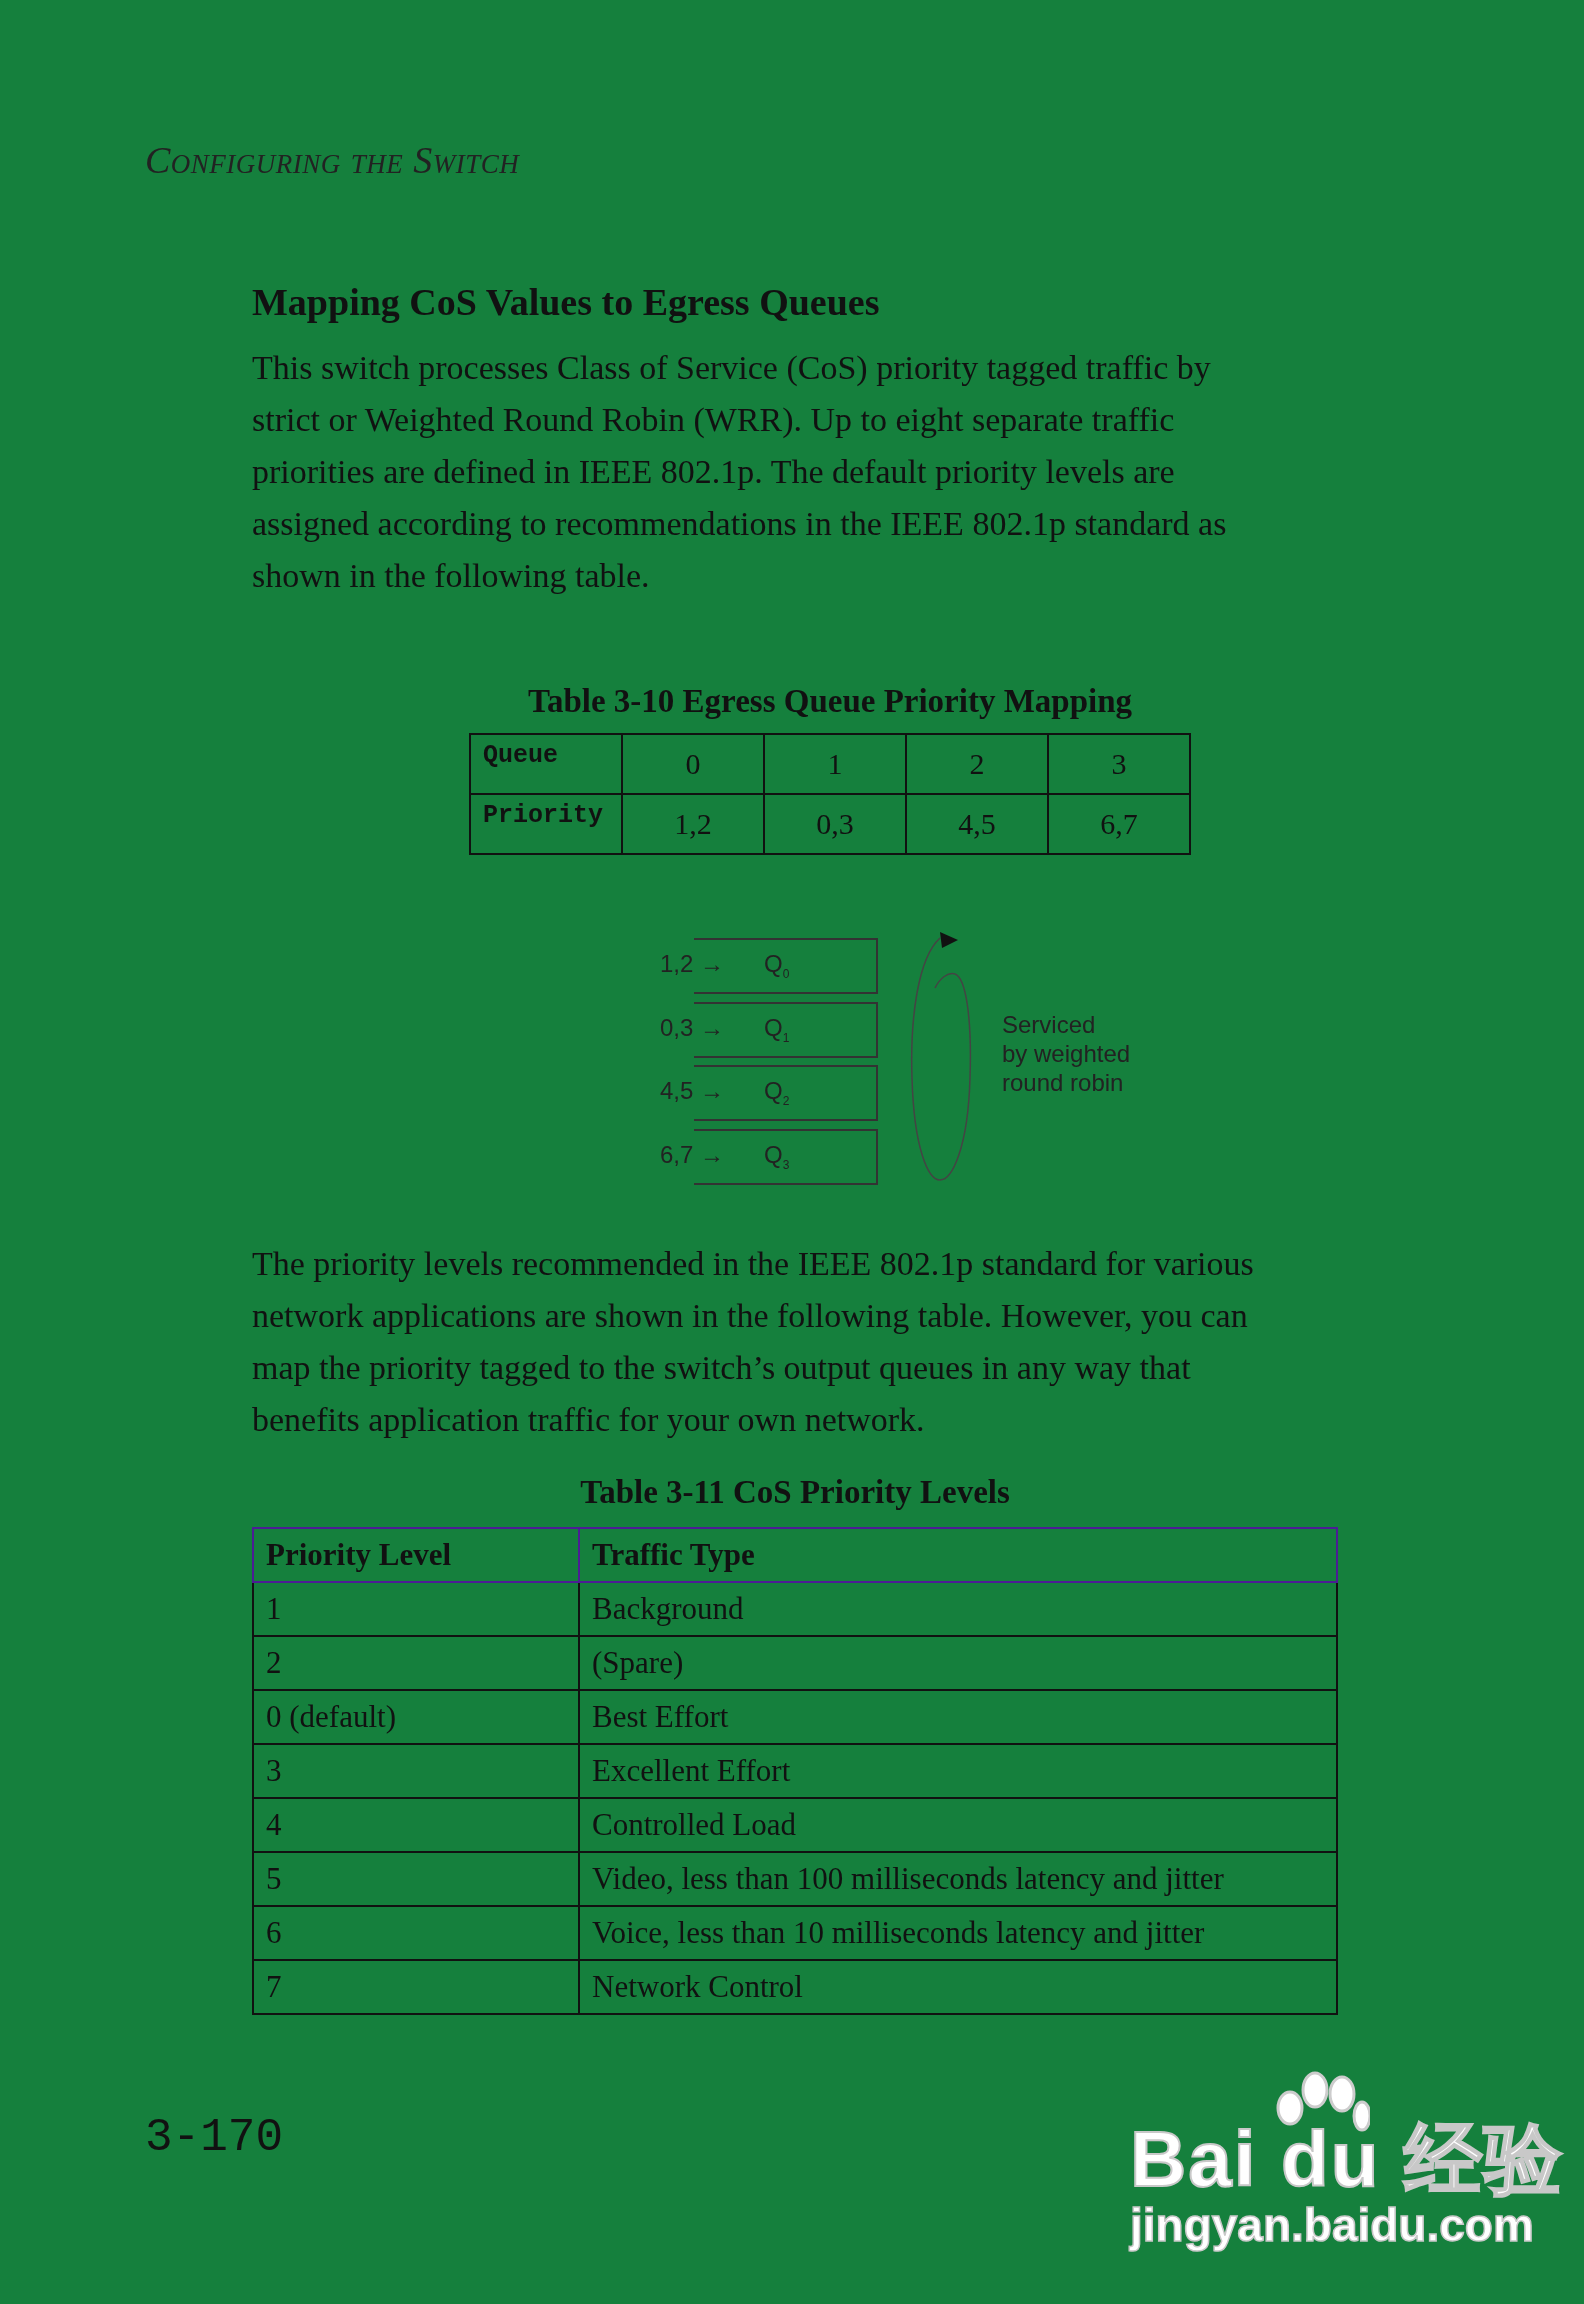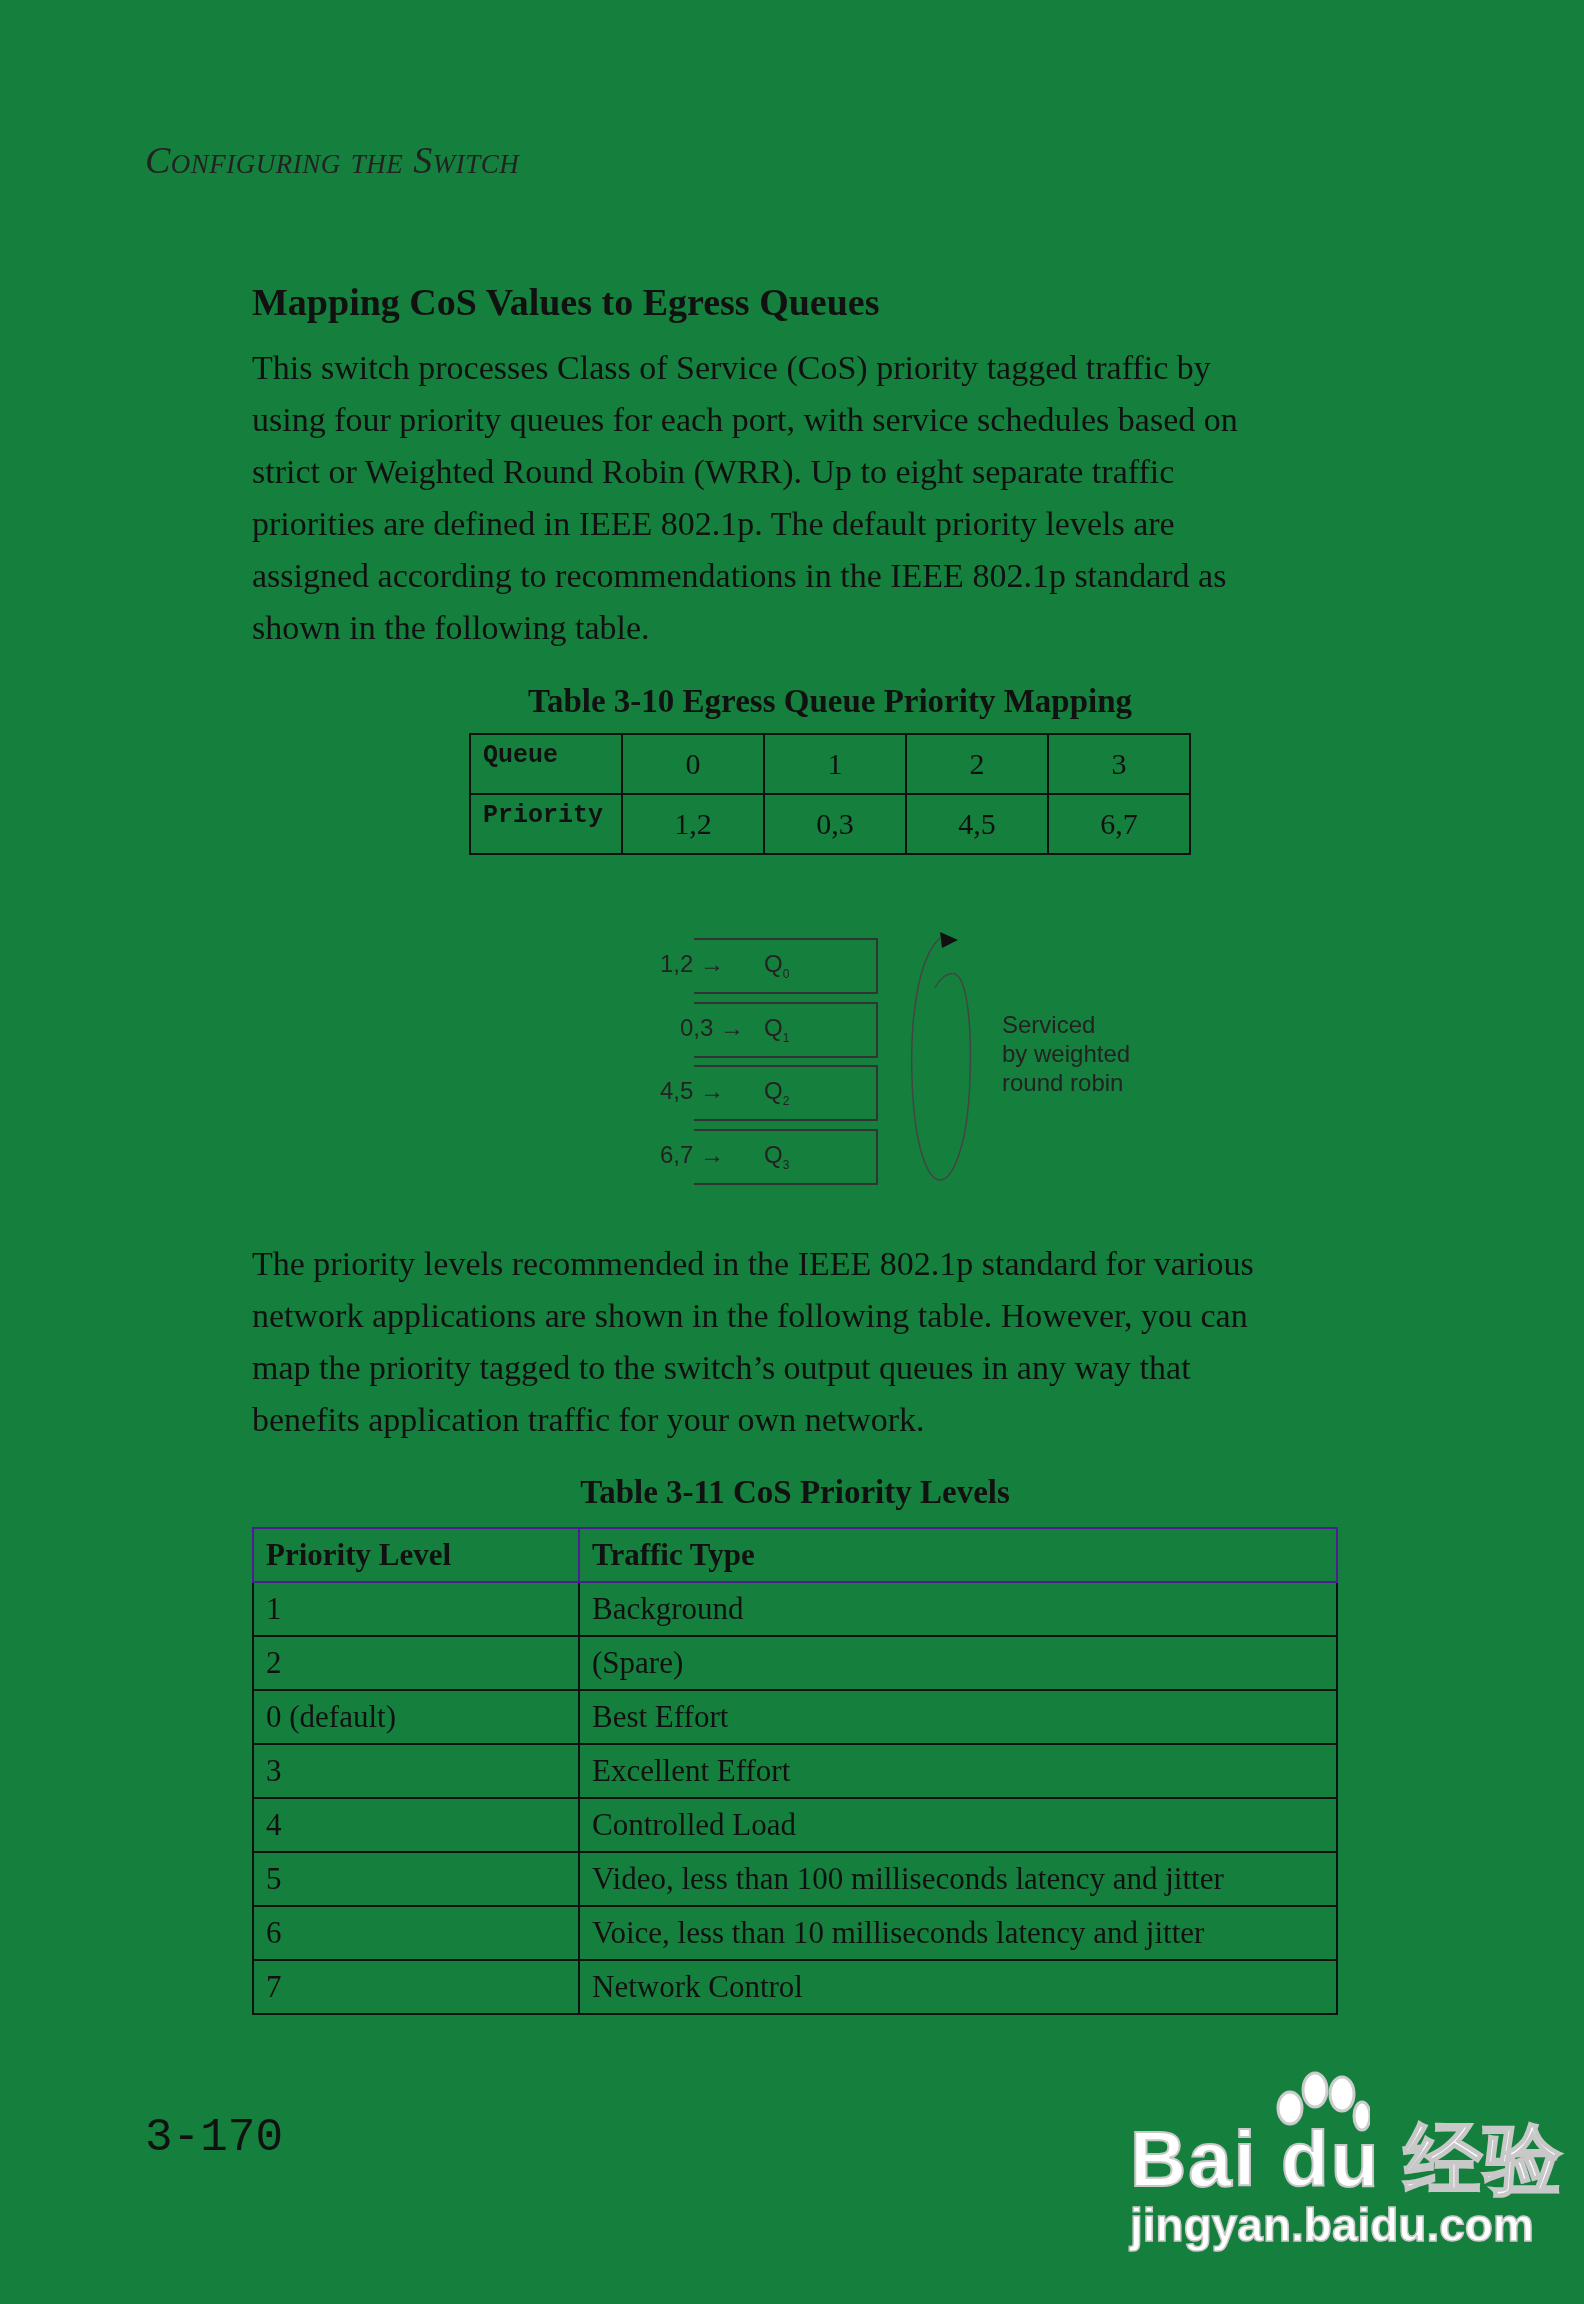--- a/index.html
+++ b/index.html
@@ -36,21 +36,20 @@
 <body>
 
 <div id="page">
 
   <div id="running-header" class="abs">Configuring the Switch</div>
 
   <div id="section-title" class="abs">Mapping CoS Values to Egress Queues</div>
 
   <div id="para1" class="abs">
     <span class="para-line">This switch processes Class of Service (CoS) priority tagged traffic by</span>
-    <span class="para-line">using four priority queues for each port, with service schedules based on</span>
     <span class="para-line">strict or Weighted Round Robin (WRR). Up to eight separate traffic</span>
     <span class="para-line">priorities are defined in IEEE 802.1p. The default priority levels are</span>
     <span class="para-line">assigned according to recommendations in the IEEE 802.1p standard as</span>
     <span class="para-line">shown in the following table.</span>
   </div>
 
   <div id="cap1" class="abs">Table 3-10  Egress Queue Priority Mapping</div>
 
   <table id="t1" class="abs">
     <tbody>
@@ -71,21 +70,21 @@
   </tbody>
     </table>
 
   <div id="diagram" class="abs">
 
     <div class="qbox" style="top:28px;"></div>
     <div class="qlabel" style="top:40px;"><span>1,2</span> <span>→</span></div>
     <div class="qname" style="top:40px;"><span>Q</span><sub>0</sub></div>
 
     <div class="qbox" style="top:92px;"></div>
-    <div class="qlabel" style="top:104px;margin-left:20px;"><span>0,3</span> <span>→</span></div>
+    <div class="qlabel" style="top:104px;"><span>0,3</span> <span>→</span></div>
     <div class="qname" style="top:104px;"><span>Q</span><sub>1</sub></div>
 
     <div class="qbox" style="top:155px;"></div>
     <div class="qlabel" style="top:167px;"><span>4,5</span> <span>→</span></div>
     <div class="qname" style="top:167px;"><span>Q</span><sub>2</sub></div>
 
     <div class="qbox" style="top:219px;"></div>
     <div class="qlabel" style="top:231px;"><span>6,7</span> <span>→</span></div>
     <div class="qname" style="top:231px;"><span>Q</span><sub>3</sub></div>
 

